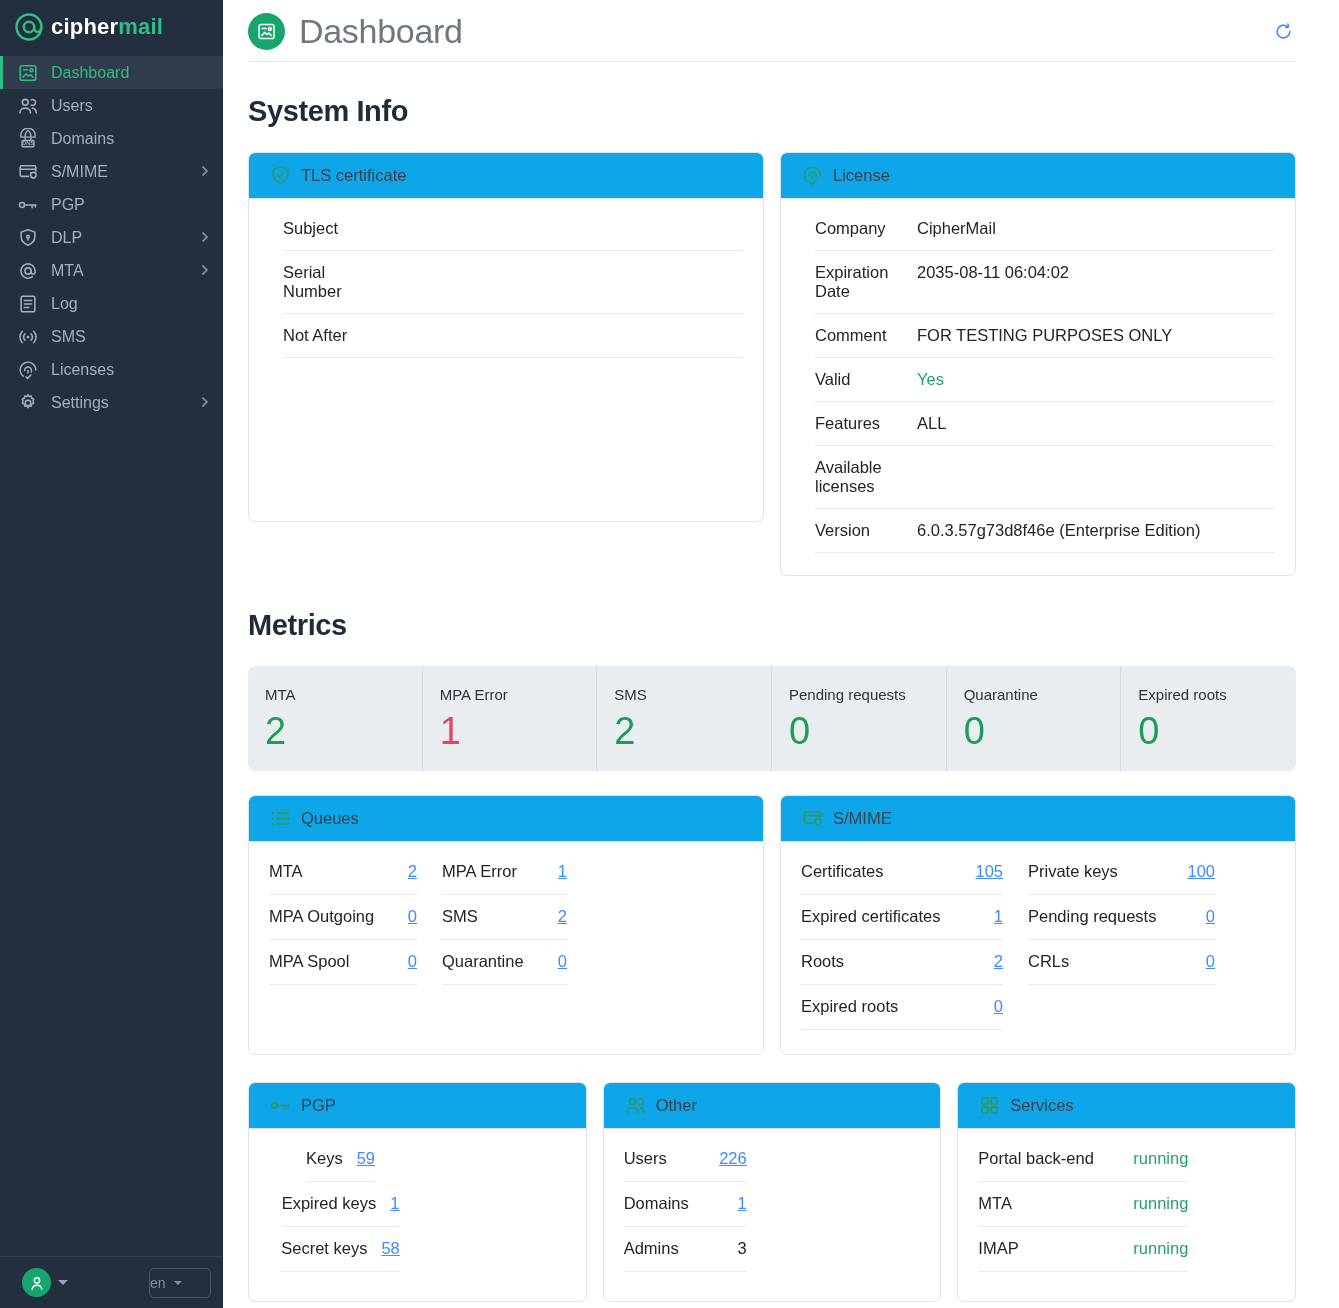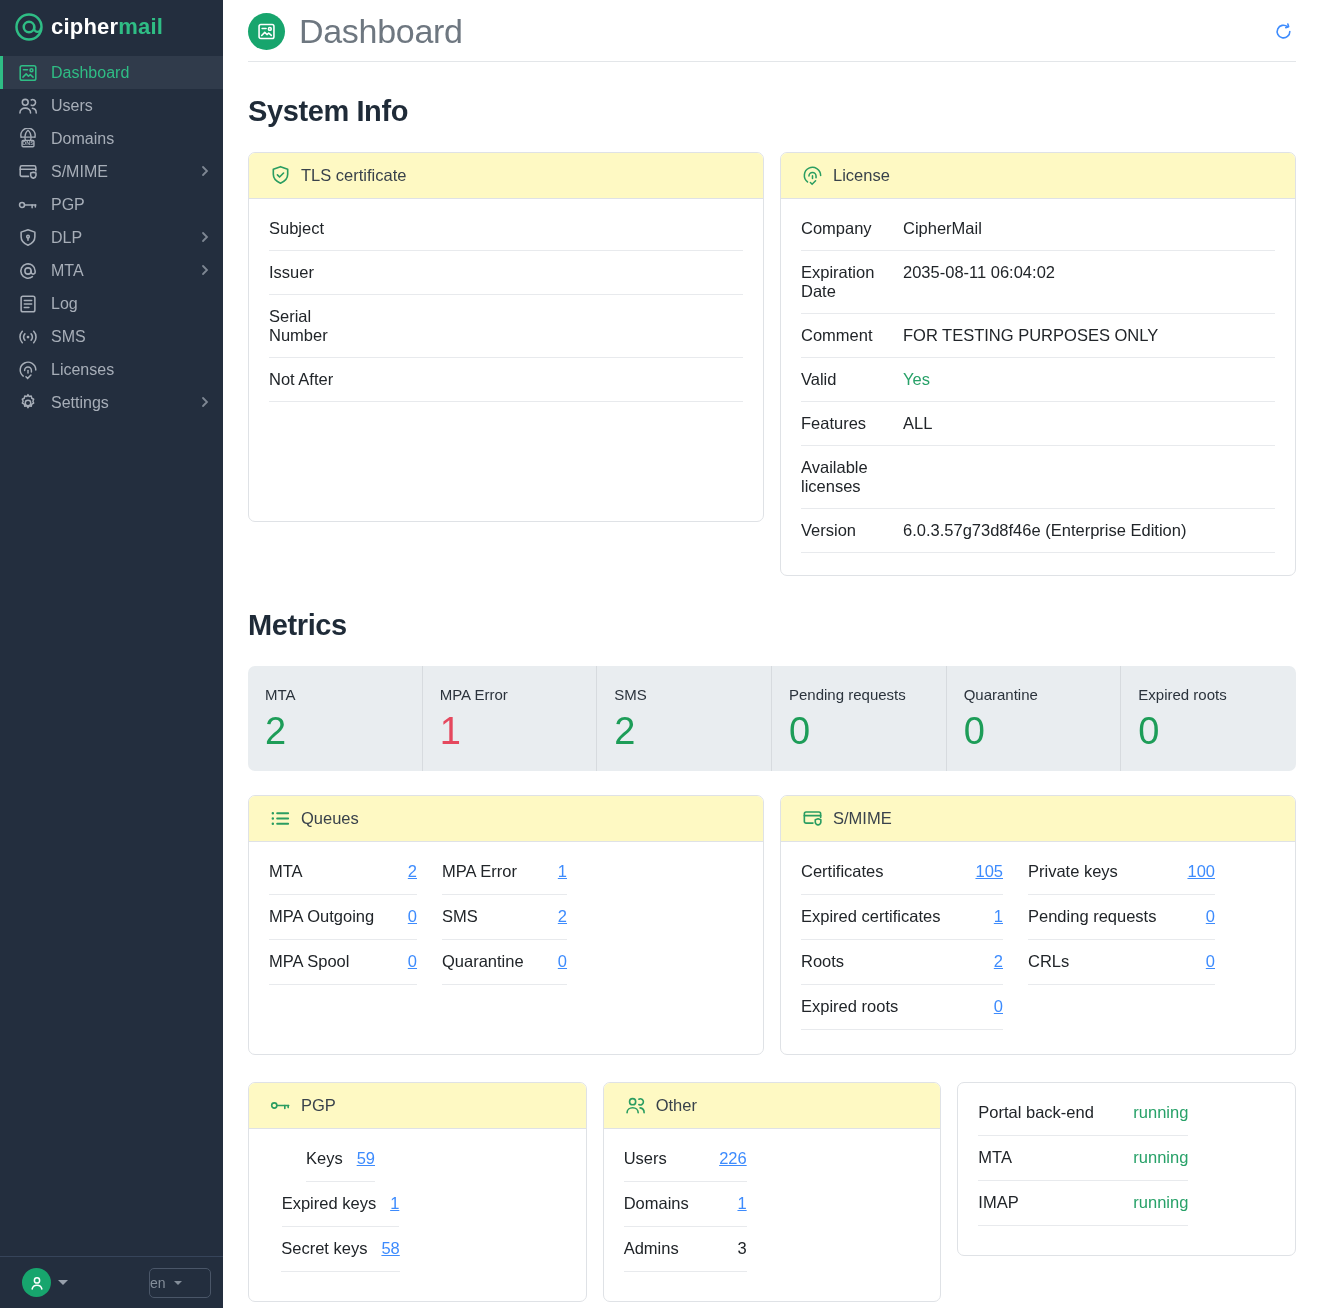--- a/index.html
+++ b/index.html
@@ -48,28 +48,28 @@
     align-items:center; justify-content:center; cursor:pointer; }
   .refresh-btn svg { width:19px; height:19px; }
 
   .section-title { font-size:29px; font-weight:700; color:#1f2b38;
     letter-spacing:-.4px; margin:33px 0 24px 0; }
 
   
   .grid-2 { display:grid; grid-template-columns:1fr 1fr; gap:16px; align-items:start; }
   .grid-3 { display:grid; grid-template-columns:1fr 1fr 1fr; gap:16px; align-items:start; margin-top:27px; }
   .card { border:1px solid #dfe2e6; border-radius:7px; background:#fff; overflow:hidden; }
-  .card-header { background:#fef9c3; border-bottom:1px solid #dfe2e6;
+  .card-header { background:#0ea5e9; border-bottom:1px solid #dfe2e6;
     padding:11px 20px; display:flex; align-items:center; gap:9px;
     font-size:16.5px; color:#39424b; }
   .card-header svg { width:23px; height:23px; }
   .card-body { padding:8px 20px 22px 20px; }
   .card-body.tall { min-height:322px; }
 
-  .kv-row { display:flex; gap:10px; border-bottom:1px solid #e8eaed; padding:12px 0; }
+  .kv-row { display:flex; gap:10px; border-bottom:1px solid #e8eaed; padding:12px 0;margin-left:14px; }
   .kv-row .k { width:92px; flex-shrink:0; font-size:16.5px; color:#212529; }
   .kv-row .v { flex:1; font-size:16.5px; color:#212529; }
   .kv-row .v.green { color:#27a168; }
 
   
   .tiles { display:grid; grid-template-columns:repeat(6,1fr);
     background:#e9edf0; border-radius:7px; overflow:hidden; }
   .tile { padding:20px 17px 18px 17px; border-right:1px solid #d7dbdf; }
   .tile:last-child { border-right:none; }
   .tile-label { font-size:15px; color:#2b333c; }
@@ -262,24 +262,20 @@
           <path d="M8.8 11.4l2.2 2.2 4.2-4.2"></path>
         </svg>
         <span>TLS certificate</span>
       </div>
       <div class="card-body tall">
         <div class="kv-row">
           <span class="k">Subject</span>
           <span class="v"></span>
         </div>
         <div class="kv-row">
-          <span class="k">Issuer</span>
-          <span class="v"></span>
-        </div>
-        <div class="kv-row">
           <span class="k">Serial Number</span>
           <span class="v"></span>
         </div>
         <div class="kv-row">
           <span class="k">Not After</span>
           <span class="v"></span>
         </div>
       </div>
     </div>
 
@@ -498,20 +494,29 @@
           </div>
           <div class="stat-row">
             <span class="plain">Admins</span>
             <span class="plain">3</span>
           </div>
         </div>
       </div>
     </div>
 
     <div class="card">
+      <div class="card-header">
+        <svg viewBox="0 0 24 24" fill="none" stroke="#2a9d61" stroke-width="1.8" stroke-linejoin="round">
+          <rect x="4" y="4" width="6.5" height="6.5" rx="1"></rect>
+          <rect x="13.5" y="4" width="6.5" height="6.5" rx="1"></rect>
+          <rect x="4" y="13.5" width="6.5" height="6.5" rx="1"></rect>
+          <rect x="13.5" y="13.5" width="6.5" height="6.5" rx="1"></rect>
+        </svg>
+        <span>Services</span>
+      </div>
       <div class="card-body" style="min-height:172px;">
         <div class="stat-col w210">
           <div class="stat-row">
             <span class="plain">Portal back-end</span>
             <span class="running">running</span>
           </div>
           <div class="stat-row">
             <span class="plain">MTA</span>
             <span class="running">running</span>
           </div>

